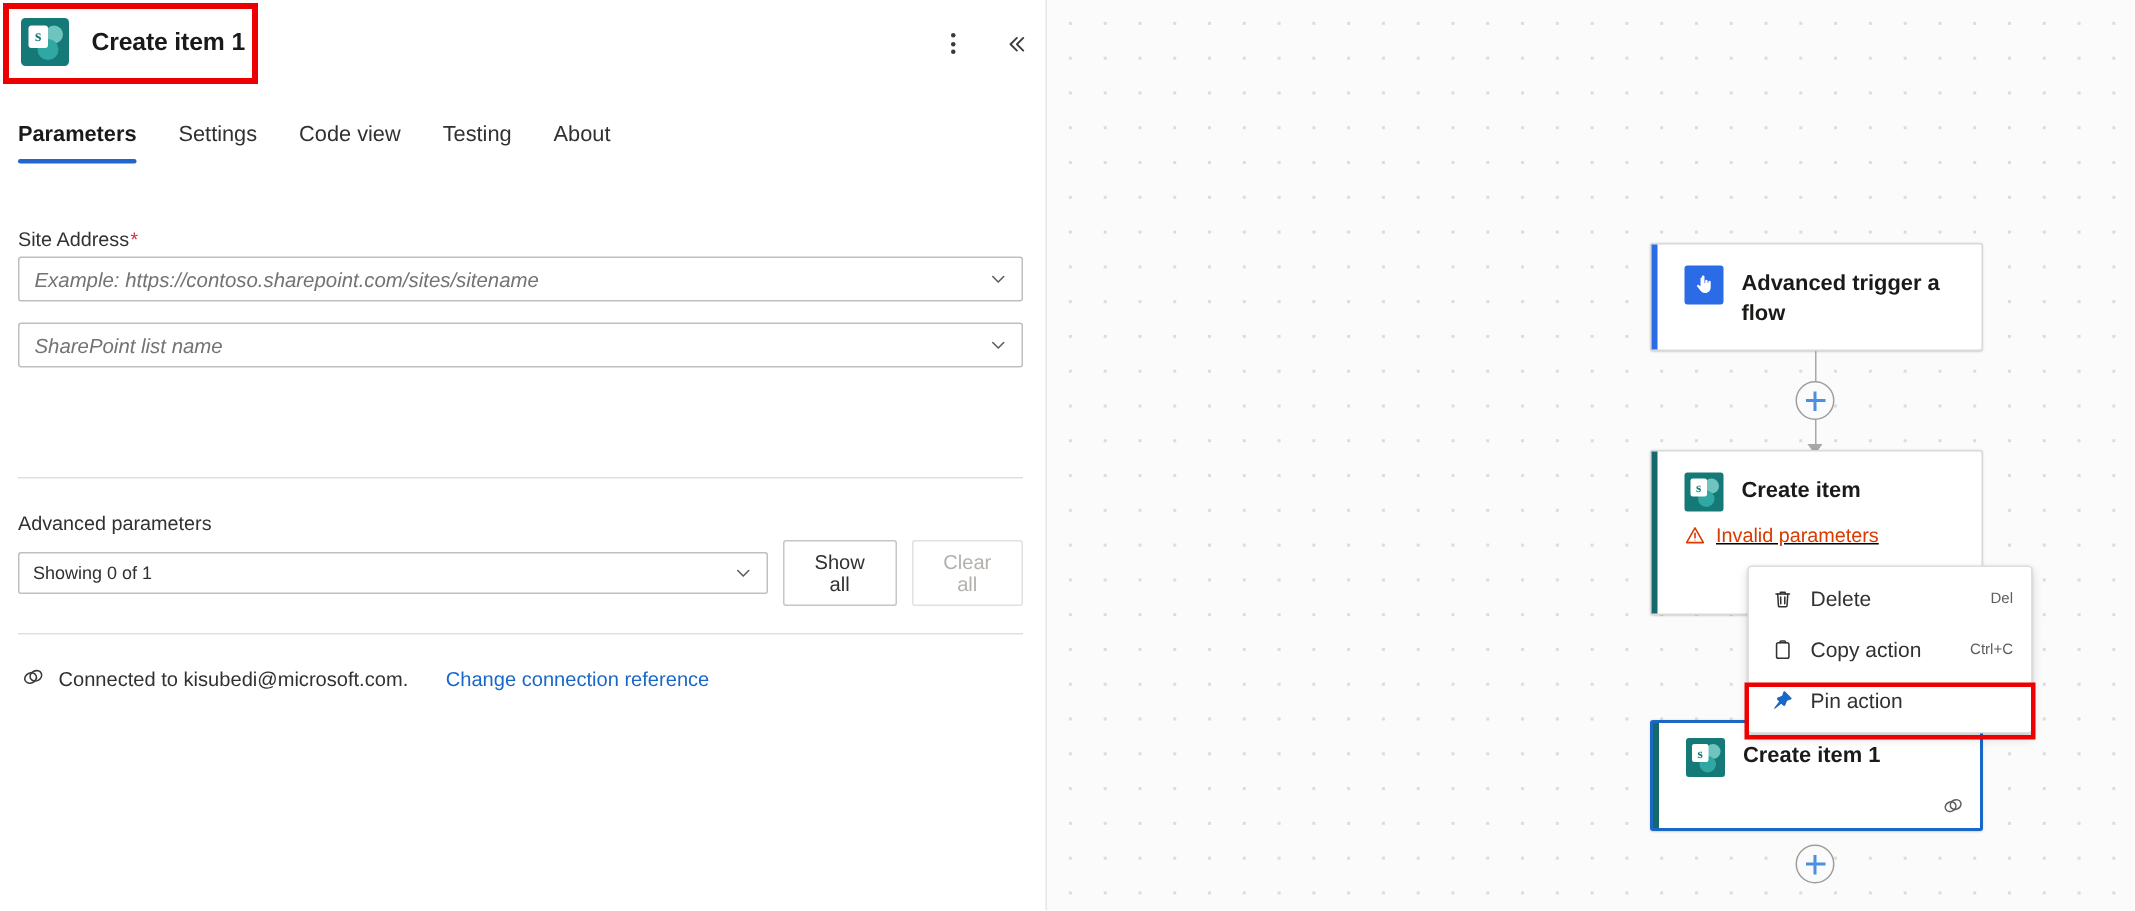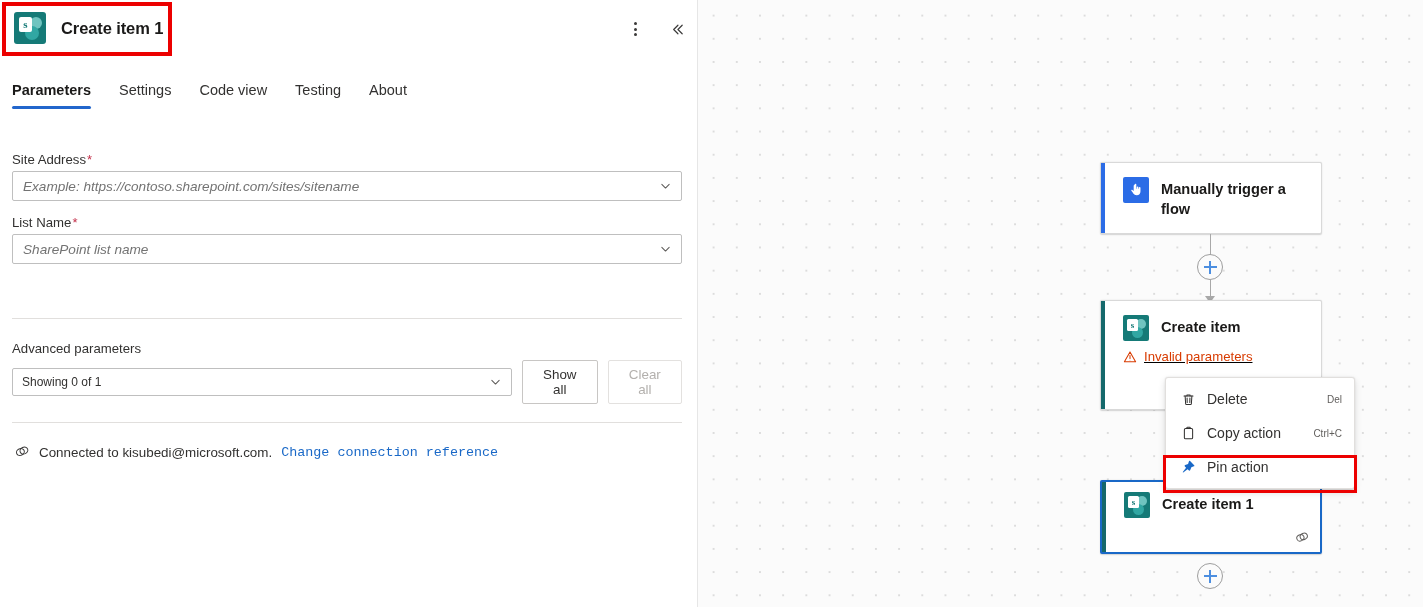--- a/index.html
+++ b/index.html
@@ -262,23 +262,23 @@
     top: 444px; left: 14px;
     display: flex;
     align-items: center;
     gap: 9px;
   }
   .conn-icon { width: 16px; height: 16px; color: #3b3a39; }
   .conn-text { font-size: 13.4px; color: #323130; }
   .conn-link {
     font-size: 13.4px;
     color: #1968c7;
+    margin-left: 16px;
     cursor: pointer;
     text-decoration: none;
-    font-family: Liberation Mono, monospace;
   }
 
   
   .canvas {
     position: relative;
     flex: 1 1 auto;
     height: 607px;
     background-color: #fbfbfb;
     background-image:
       radial-gradient(circle, #dcdcdc 1.1px, transparent 1.2px);
@@ -535,21 +535,20 @@
           <div class="ph">Example: https://contoso.sharepoint.com/sites/sitename</div>
           <span class="chev">
             <svg width="13" height="13" viewBox="0 0 16 16" fill="none" stroke="#605e5c" stroke-width="1.3" stroke-linecap="round" stroke-linejoin="round">
                 <polyline points="3.5,6 8,10.5 12.5,6"></polyline>
               </svg>
           </span>
         </div>
       </div>
 
       <div class="field">
-        <label class="field-label"><span>List Name</span><span class="req">*</span></label>
         <div class="combo">
           <div class="ph">SharePoint list name</div>
           <span class="chev">
             <svg width="13" height="13" viewBox="0 0 16 16" fill="none" stroke="#605e5c" stroke-width="1.3" stroke-linecap="round" stroke-linejoin="round">
                 <polyline points="3.5,6 8,10.5 12.5,6"></polyline>
               </svg>
           </span>
         </div>
       </div>
 
@@ -593,21 +592,21 @@
     <div class="node" id="node-trigger">
       <div class="accent"></div>
       <div class="node-body">
         <div class="node-icon trigger">
           <span class="hand">
             <svg width="16" height="16" viewBox="0 0 20 20" fill="#ffffff">
               <path d="M8.2 3.2a1.1 1.1 0 0 1 2.2 0v5.1h.6V6.6a1 1 0 0 1 2 0v1.7h.6V7.4a1 1 0 0 1 2 0v4.3c0 3-1.9 5-4.6 5-2.6 0-3.8-1.3-5.1-3.5L4.2 11c-.4-.7.5-1.6 1.3-1.1l1.6 1.2V4.8a1.05 1.05 0 0 1 1.1-1.1z"></path>
             </svg>
           </span>
         </div>
-        <div class="node-title">Manually trigger a flow</div>
+        <div class="node-title">Advanced trigger a flow</div>
       </div>
     </div>
 
     <div class="edge" id="edge1"></div>
     <div class="plus-circle" id="plus1"></div>
     <div class="edge" id="edge2"></div>
     <div class="arrowhead" id="arrow1"></div>
 
     <div class="node" id="node-create-item">
       <div class="accent"></div>

